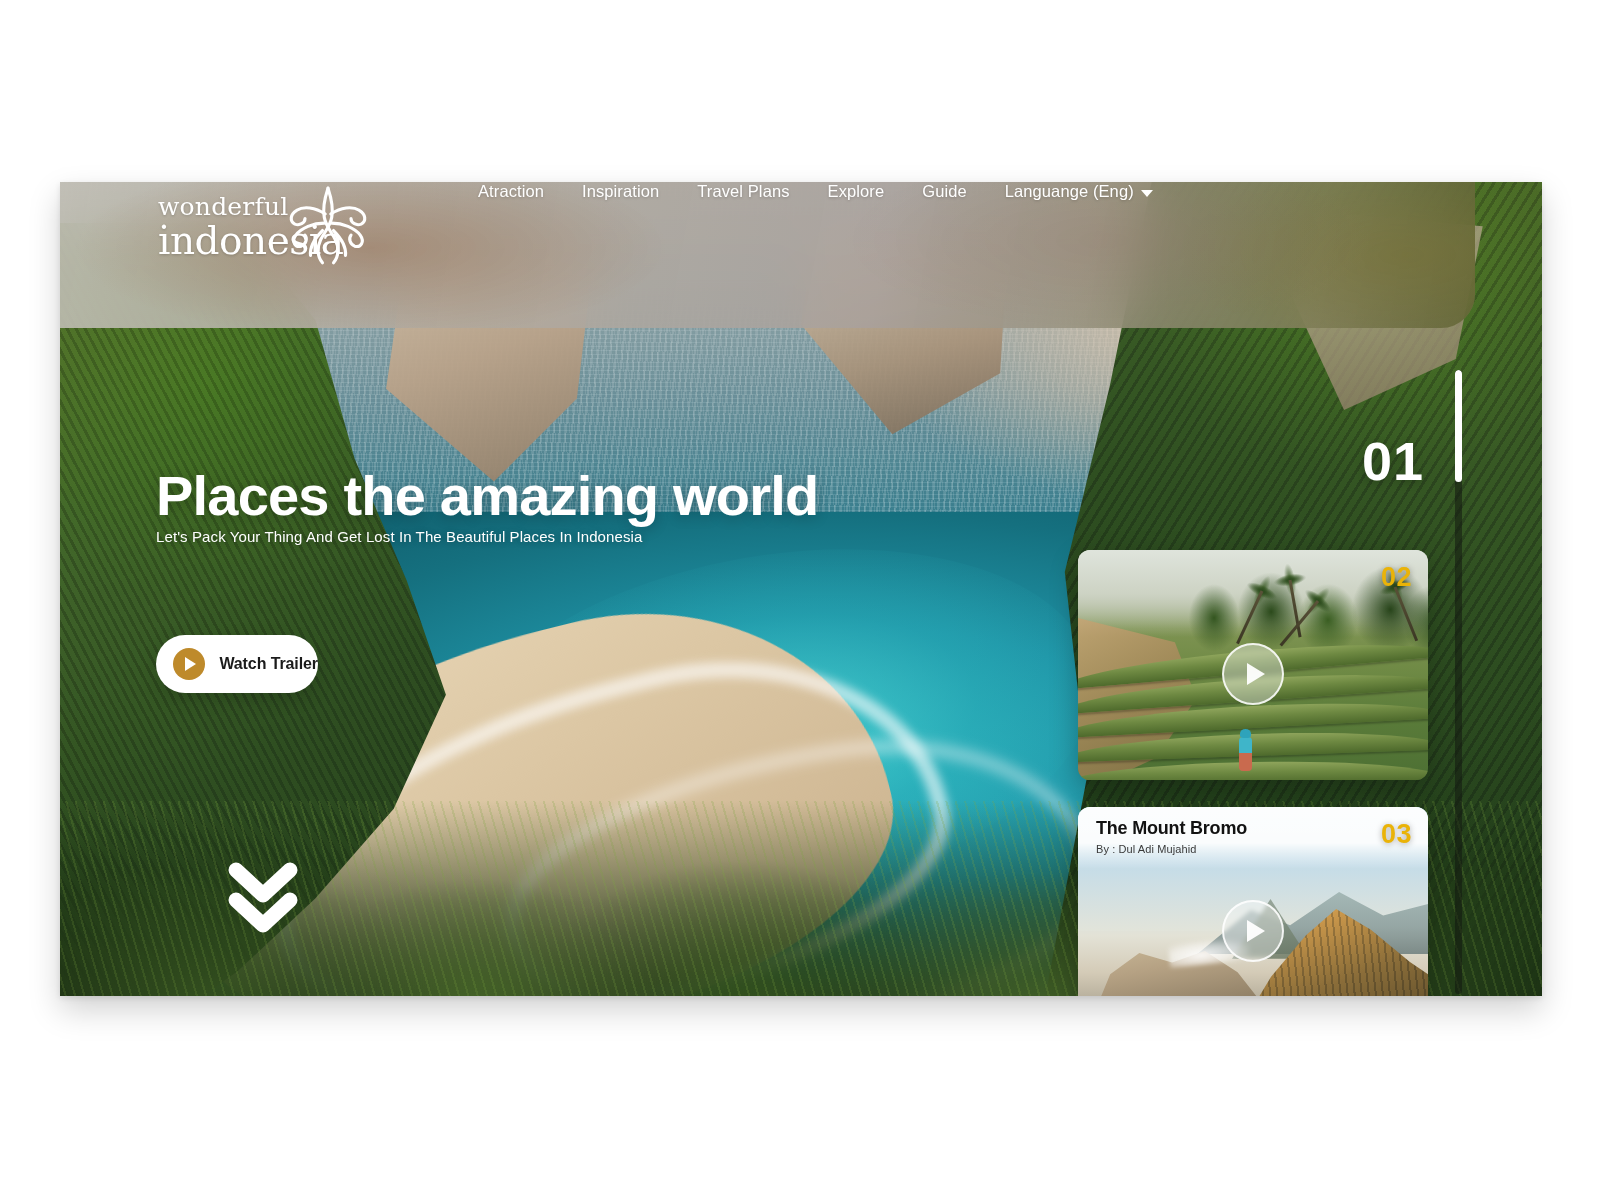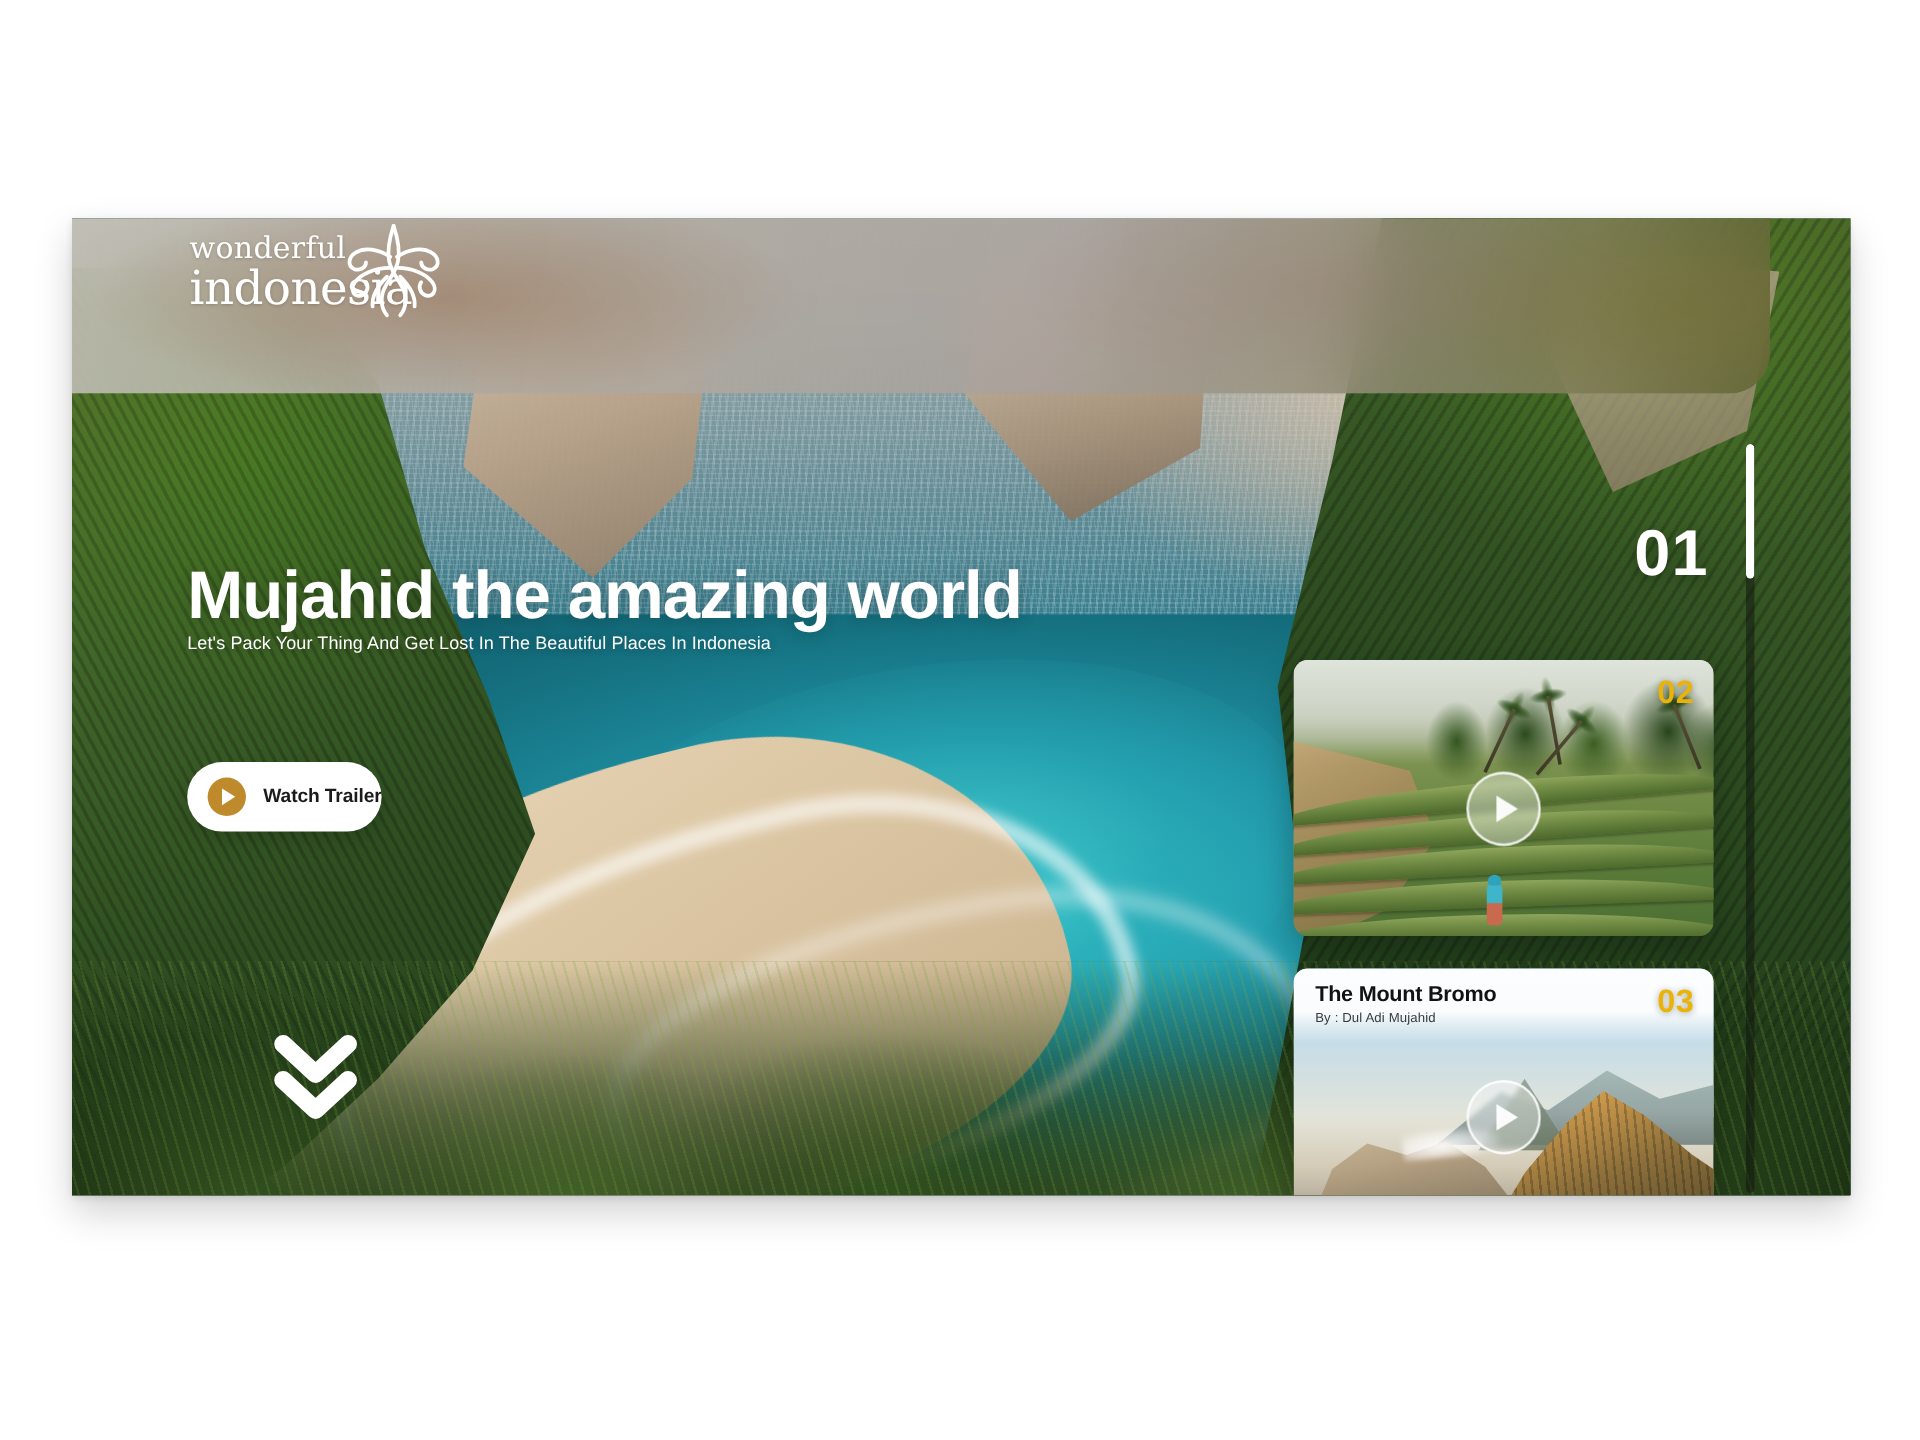--- a/index.html
+++ b/index.html
@@ -615,26 +615,37 @@
           <path d="M47 34 C36 27 24 25 16 30 C9 34 8 42 14 45 C19 47 25 44 25 39"></path>
           <path d="M53 34 C64 27 76 25 84 30 C91 34 92 42 86 45 C81 47 75 44 75 39"></path>
           <path d="M46 44 C34 44 21 49 15 57 C10 64 14 71 21 69 C26 67 28 61 25 57"></path>
           <path d="M54 44 C66 44 79 49 85 57 C90 64 86 71 79 69 C74 67 72 61 75 57"></path>
           <path d="M44 52 C36 60 30 70 31 79"></path>
           <path d="M56 52 C64 60 70 70 69 79"></path>
         </g>
       </svg>
     </div>
 
+    <nav id="nav">
+      <span class="nav-item">Atraction</span>
+      <span class="nav-item">Inspiration</span>
+      <span class="nav-item">Travel Plans</span>
+      <span class="nav-item">Explore</span>
+      <span class="nav-item">Guide</span>
+      <span class="nav-item lang">
+        <span>Languange (Eng)</span>
+        <span class="caret"></span>
+      </span>
+    </nav>
 
   </header>
 
   <div id="hero-copy">
     <h1 id="headline">
-      <span>Mujahid the amazing world</span><br>
+      <span>Places the amazing world</span><br>
     </h1>
     <p id="subhead">Let's Pack Your Thing And Get Lost In The Beautiful Places In Indonesia</p>
 
     <div id="watch-trailer">
       <span class="play-circle">
           <span class="tri"></span>
         </span>
       <span class="label">Watch Trailer</span>
     </div>
   </div>

